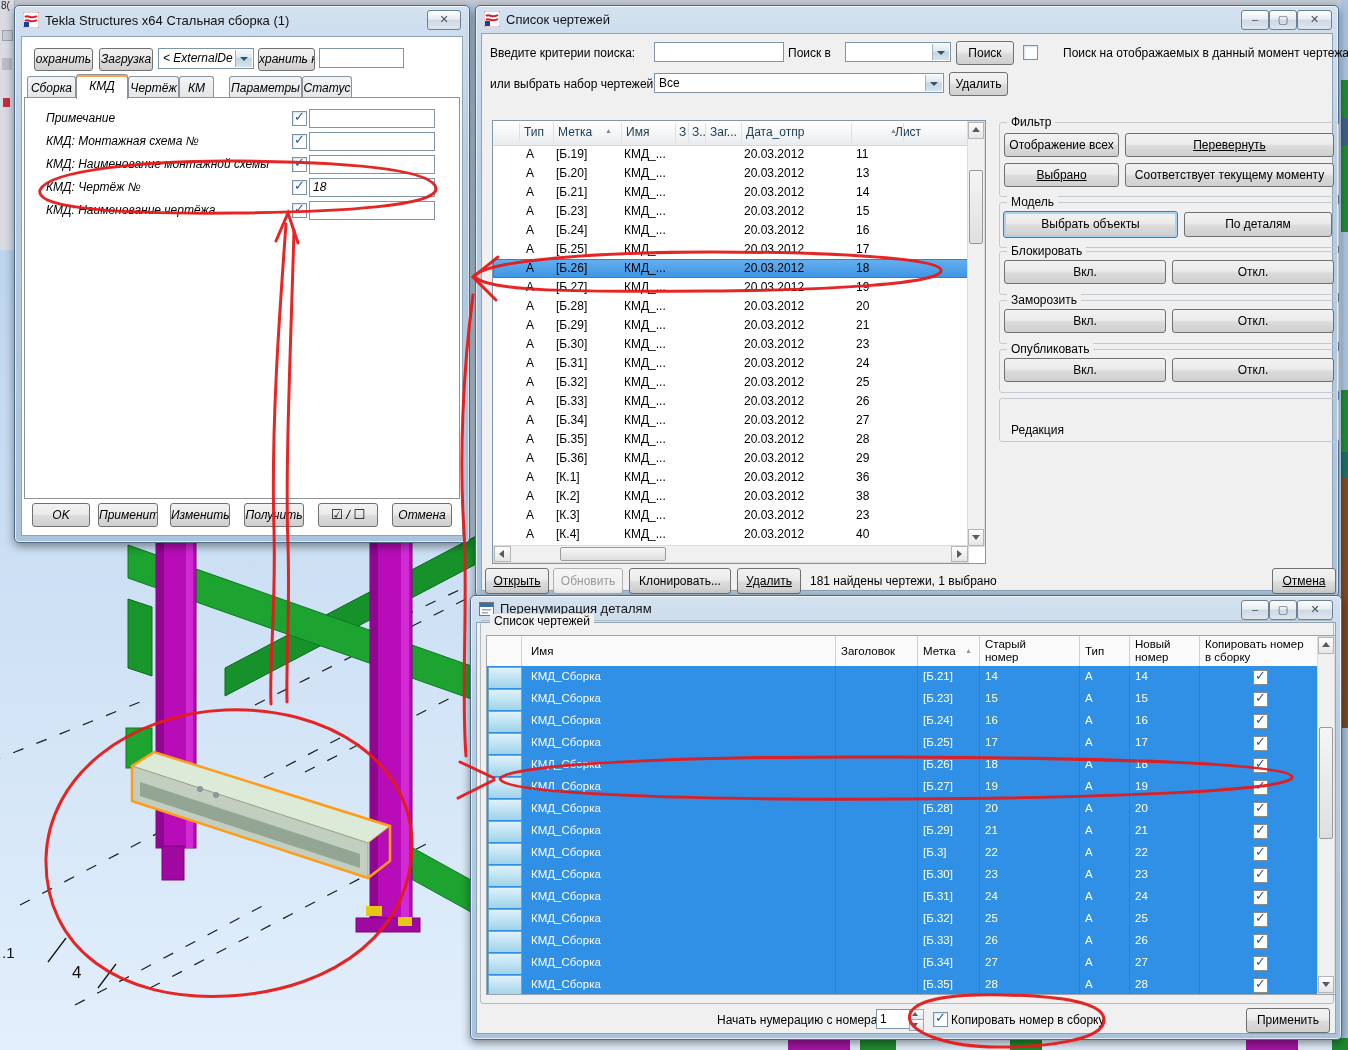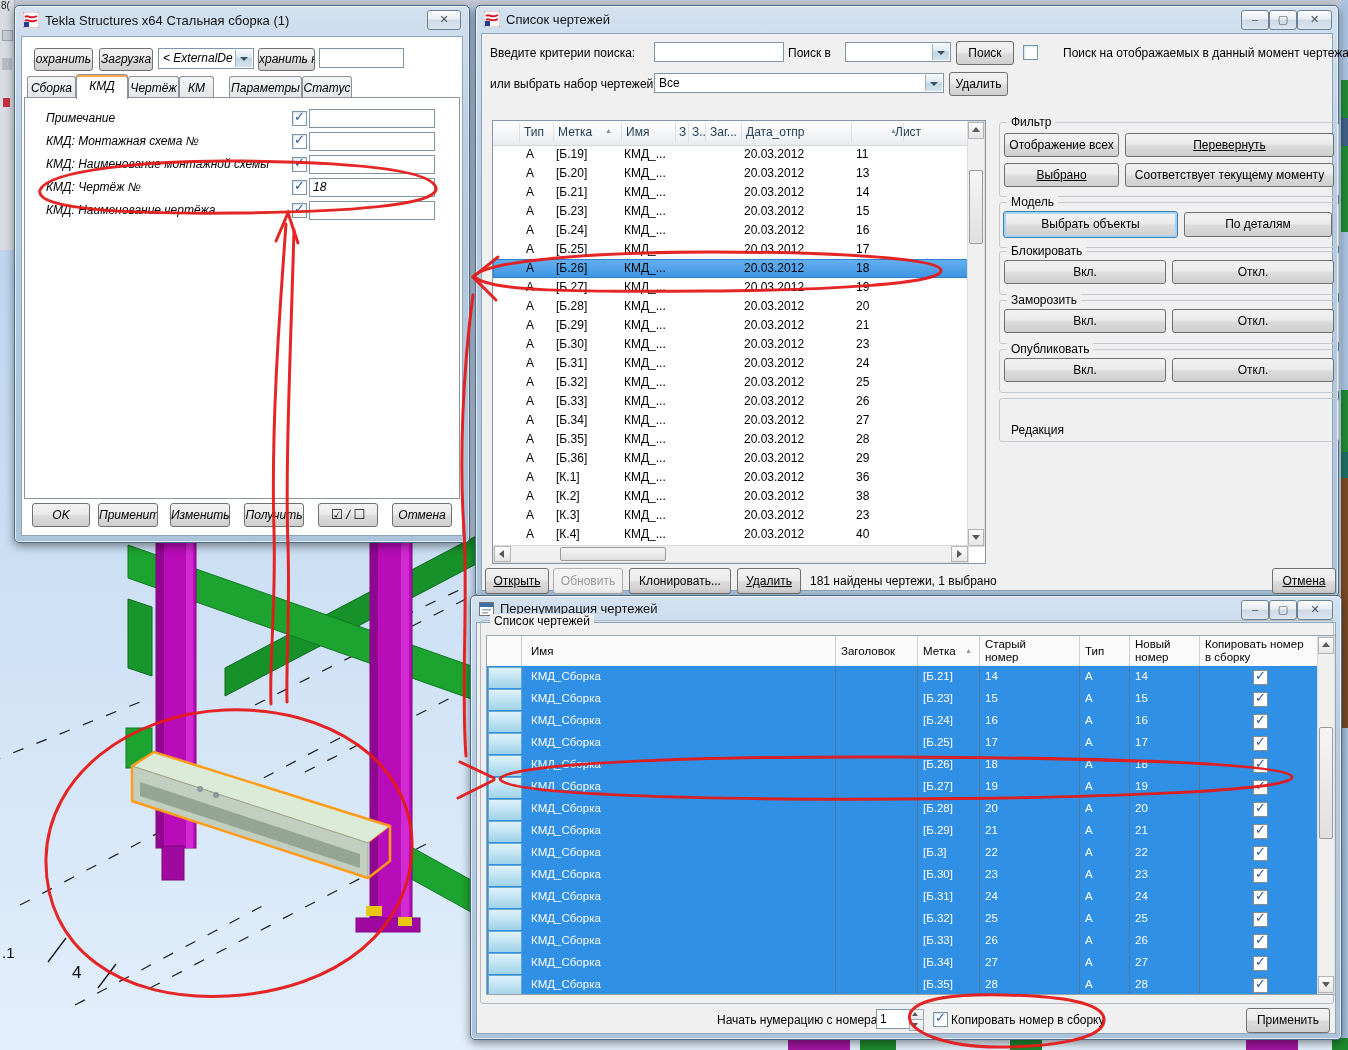--- a/index.html
+++ b/index.html
@@ -497,21 +497,21 @@
   </div>
 
   <div class="win" style="left:470px;top:595px;width:870px;height:443px;">
     <div class="titlebar" style="height:25px;">
       <svg width="15" height="14" viewBox="0 0 15 14">
         <rect x="0.5" y="0.5" width="14" height="13" fill="#fff" stroke="#777"></rect>
         <rect x="1" y="1" width="13" height="4" fill="#3a6ea5"></rect>
         <rect x="3" y="7" width="9" height="1.5" fill="#9ab"></rect>
         <rect x="3" y="10" width="6" height="1.5" fill="#9ab"></rect>
       </svg>
-      <span class="title-text">Перенумирация чертежей</span>
+      <span class="title-text">Перенумирация деталям</span>
       <div class="caption-btn" style="left:770px;width:26px;">–</div>
       <div class="caption-btn" style="left:798px;width:26px;">▢</div>
       <div class="caption-btn" style="left:826px;width:34px;">✕</div>
     </div>
     <div class="client" style="left:5px;top:26px;right:5px;bottom:5px;">
       <div class="grp" style="left:3px;top:-3px;width:852px;height:382px;border-color:#b5bcc2;"></div>
       <div class="grp-label" style="left:13px;top:-9px;">Список чертежей</div>
 
       <div class="rn-table" style="left:9px;top:12px;width:848px;height:358px;overflow:hidden;">
         <div class="rn-head">

